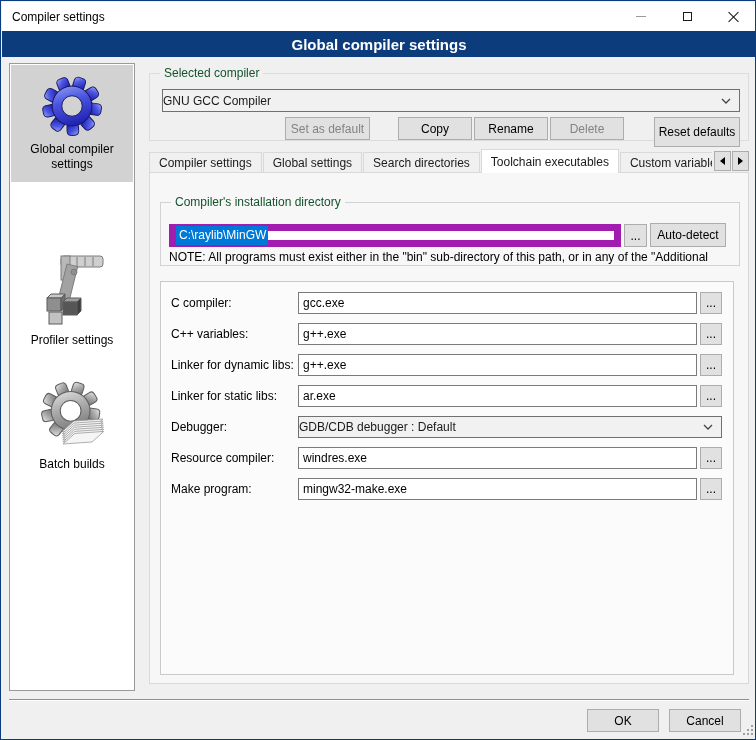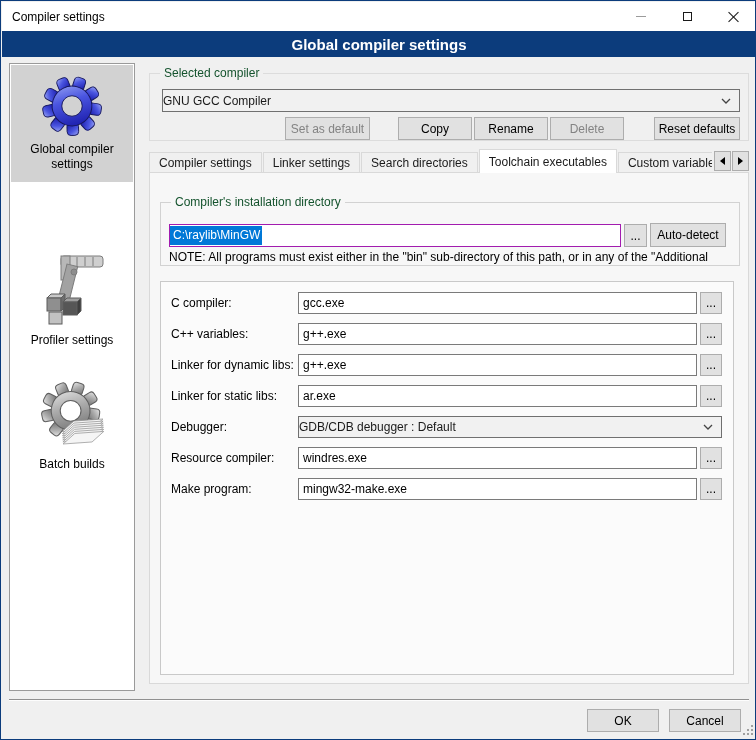--- a/index.html
+++ b/index.html
@@ -45,21 +45,21 @@
   .btn.disabled { color:#838383; }
 
   
   .combo { background:#f1f1f1; border:1px solid #707070; display:flex; align-items:center;
            }
   .combo .chev { position:absolute; right:8px; top:50%; margin-top:-3px; }
 
   
   .text-input { background:#fff; border:1px solid #7a7a7a; font-size:12px;
                 padding:0 4px; font-family:inherit; color:#000; }
-  .path-input { background:#fff; border:1px solid #a21caf; display:flex; align-items:center; }
+  .path-input { background:#fff; border:7px solid #a21caf; display:flex; align-items:center; }
   .path-input .sel { background:#0078d7; color:#fff; padding:2px 2px 3px 3px; white-space:nowrap; }
 
   
   .tabstrip { display:flex; align-items:flex-end; overflow:hidden; }
   .tab { height:21px; background:#f0f0f0; border:1px solid #d9d9d9; border-bottom:none;
          display:flex; align-items:center; padding:0 9px; white-space:nowrap; margin-right:1px;
          font-size:12px; }
   .tab.active { height:25px; background:#ffffff; margin-bottom:-1px; z-index:3; position:relative; }
   .tabpage { border:1px solid #d9d9d9; background:#f7f7f7; }
   .subpage { border:1px solid #c9c9c9; background:#fbfbfb; }
@@ -195,26 +195,26 @@
     <div class="abs combo" style="left:12px; top:15px; width:578px; height:23px;">
       <span>GNU GCC Compiler</span>
       <svg class="chev" width="10" height="6" viewBox="0 0 10 6">
         <polyline points="1,1 5,5 9,1" fill="none" stroke="#444" stroke-width="1.3"></polyline>
       </svg>
     </div>
     <div class="abs btn disabled" style="left:135px; top:43px; width:85px; height:23px;">Set as default</div>
     <div class="abs btn" style="left:248px; top:43px; width:74px; height:23px;">Copy</div>
     <div class="abs btn" style="left:324px; top:43px; width:74px; height:23px;">Rename</div>
     <div class="abs btn disabled" style="left:400px; top:43px; width:74px; height:23px;">Delete</div>
-    <div class="abs btn" style="left:504px; top:43px; width:86px; height:23px;">Reset defaults</div>
+    <div class="abs btn" style="left:504px; top:43px; width:86px; height:30px;">Reset defaults</div>
   </div>
 
   <div class="abs tabstrip" style="left:148px; top:147px; width:563px; height:25px;">
     <div class="tab">Compiler settings</div>
-    <div class="tab">Linker settings</div>
+    <div class="tab">Global settings</div>
     <div class="tab">Search directories</div>
     <div class="tab active">Toolchain executables</div>
     <div class="tab">Custom variables</div>
 
   </div>
   <div class="abs btn tab-arrow" style="left:713px; top:150px;">
     <div class="tri-left"></div>
   </div>
   <div class="abs btn tab-arrow" style="left:731px; top:150px;">
     <div class="tri-right"></div>

